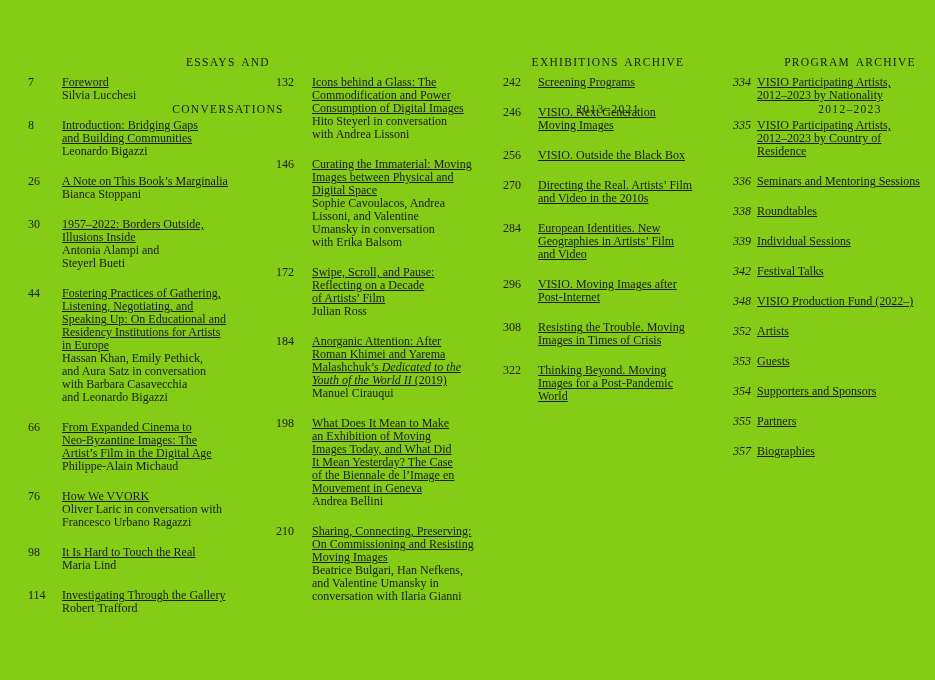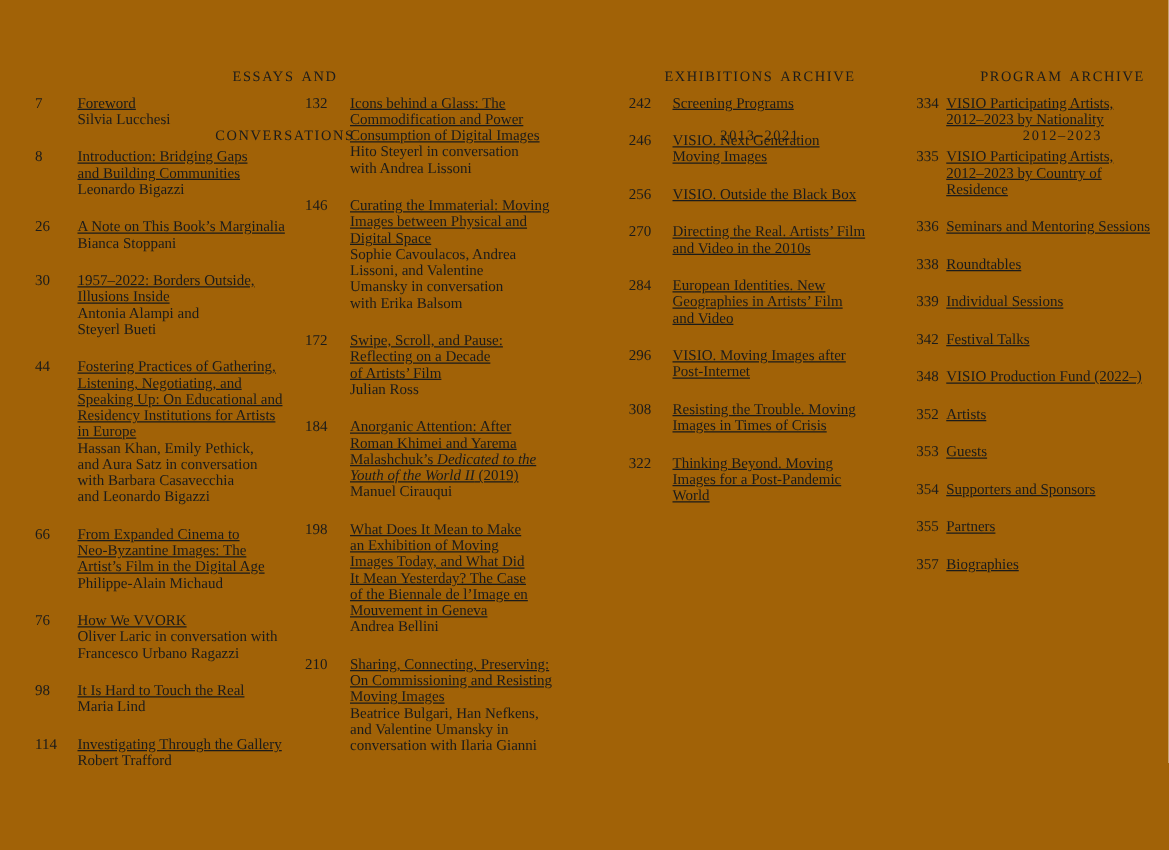--- a/index.html
+++ b/index.html
@@ -11,21 +11,21 @@
     width: 935px;
     height: 680px;
     font-family: "Liberation Serif", serif;
     color: #1b1b1b;
     -webkit-font-smoothing: antialiased;
   }
   .page {
     position: relative;
     width: 935px;
     height: 680px;
-    background: #a16207;
+    background: #84cc16;
     overflow: hidden;
   }
   .heading {
     position: absolute;
     top: 24px;
     margin: 0;
     font-size: 11.5px;
     font-weight: normal;
     letter-spacing: 1.3px;
     word-spacing: 2px;
@@ -51,23 +51,23 @@
     display: flex;
     align-items: flex-start;
     margin: 0 0 17px 0;
   }
   .num {
     flex: 0 0 auto;
     font-size: 12px;
     line-height: 13px;
   }
   #col-essays-1    .num { width: 34px; }
-  #col-essays-2    .num { width: 36px; }
+  #col-essays-2    .num { width: 36px; margin-left: 32px; }
   #col-exhibitions .num { width: 35px; }
-  #col-program     .num { width: 24px; }
+  #col-program     .num { width: 24px; font-style: italic; }
   .body {
     flex: 1 1 auto;
     font-size: 12px;
     line-height: 13px;
   }
   .title {
     display: block;
     white-space: pre;
     text-decoration: underline;
   }

